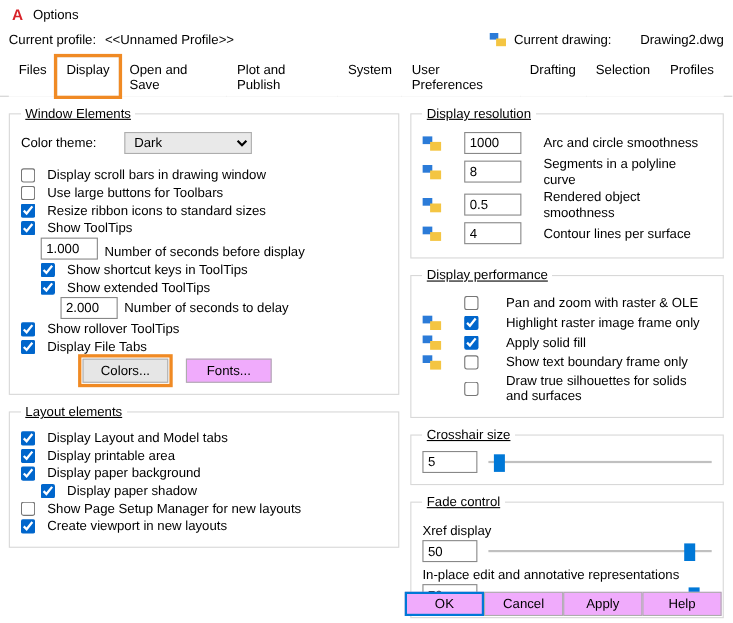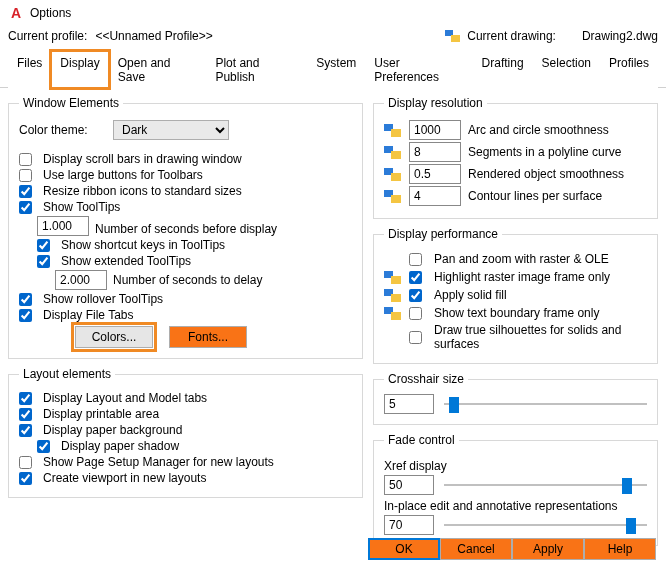--- a/index.html
+++ b/index.html
@@ -75,21 +75,21 @@
   }
   .col { display: flex; flex-direction: column; gap: 8px; }
   .col.left { width: 355px; }
   .col.right { flex: 1; }
   fieldset {
     border: 1px solid #d8d8d8;
     border-radius: 0;
     padding: 8px 10px 10px 10px;
     margin: 0;
   }
-  legend { padding: 0 4px; }
+  legend { padding: 0 4px; text-decoration: underline; }
   .row { display: flex; align-items: center; gap: 6px; margin: 2px 0; }
   .indent1 { margin-left: 18px; align-items: flex-end; }
   .indent2 { margin-left: 36px; }
   input[type=checkbox] {
     width: 13px; height: 13px; margin: 0 5px 0 0;
     accent-color: #0066cc;
   }
   select {
     font: inherit;
     background: #e9e9e9;
@@ -101,34 +101,34 @@
   input[type=text] {
     font: inherit;
     border: 1px solid #888;
     padding: 1px 4px;
     width: 52px;
     height: 20px;
     background: #fff;
   }
   .btn {
     font: inherit;
-    background: #f97316;
+    background: #f0abfc;
     border: 1px solid #adadad;
     padding: 2px 10px;
     height: 22px;
     min-width: 78px;
     cursor: pointer;
   }
   .btn-row { display: flex; gap: 16px; margin-top: 4px; margin-left: 56px; }
   .btn.highlighted {
     outline: 3px solid #f08a24;
     outline-offset: 1px;
     background: #e6e6e6;
   }
-  .res-row { display: flex; align-items: center; gap: 7px; margin: 2px 0; }
+  .res-row { display: flex; align-items: center; gap: 20px; margin: 2px 0; }
   .res-icon {
     width: 18px; height: 16px; flex-shrink: 0;
   }
   .res-icon svg { width: 18px; height: 16px; display:block; }
   .slider-wrap { display:flex; align-items:center; gap:10px; }
   .slider-wrap input[type=text] { width:50px; }
   .slider {
     flex: 1;
     height: 18px;
     position: relative;

